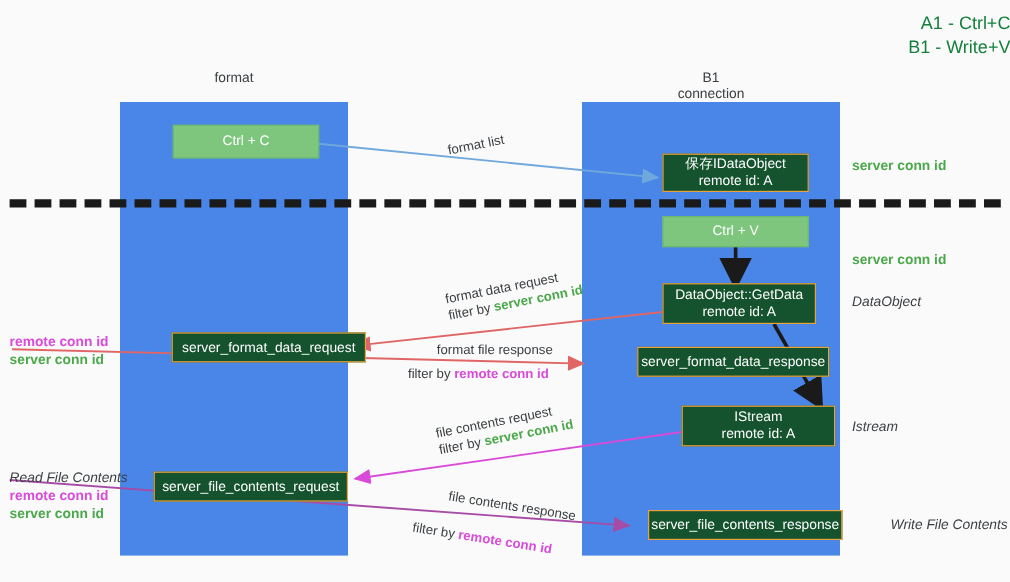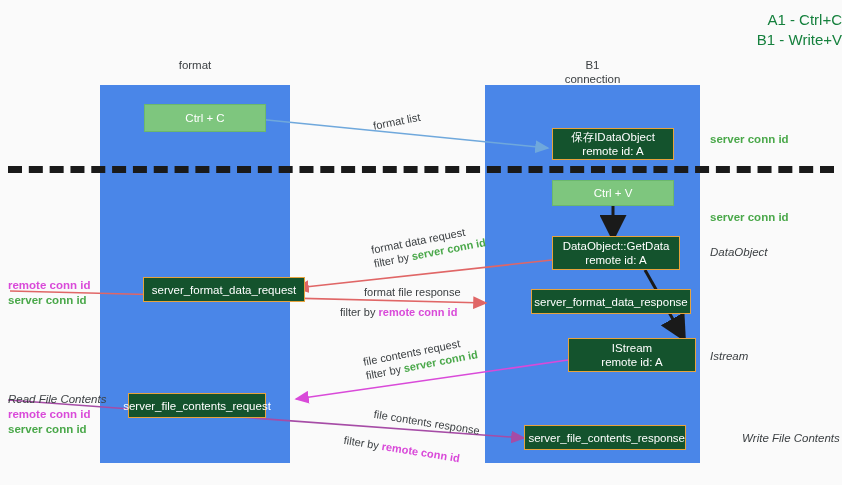--- a/index.html
+++ b/index.html
@@ -201,25 +201,25 @@
   </div>
 
   <div class="node" style="left:143px; top:277px; width:162px; height:25px;">
     <span>server_format_data_request</span>
   </div>
 
   <div class="node" style="left:515px; top:289px; width:160px; height:25px;margin-left:16px;">
     <span>server_format_data_response</span>
   </div>
 
-  <div class="node" style="left:128px; top:393px; width:138px; height:25px;">
+  <div class="node" style="left:128px; top:393px; width:162px; height:25px;">
     <span>server_file_contents_request</span>
   </div>
 
-  <div class="node" style="left:524px; top:425px; width:162px; height:25px;align-items:flex-end;">
+  <div class="node" style="left:540px; top:425px; width:162px; height:25px;">
     <span>server_file_contents_response</span>
   </div>
 
   <div class="edge-label rot-up" style="left:372px; top:119px;">
     <span>format list</span>
   </div>
 
   <div class="edge-label rot-up" style="left:370px; top:243px;">
     <div>format data request</div>
     <div>

